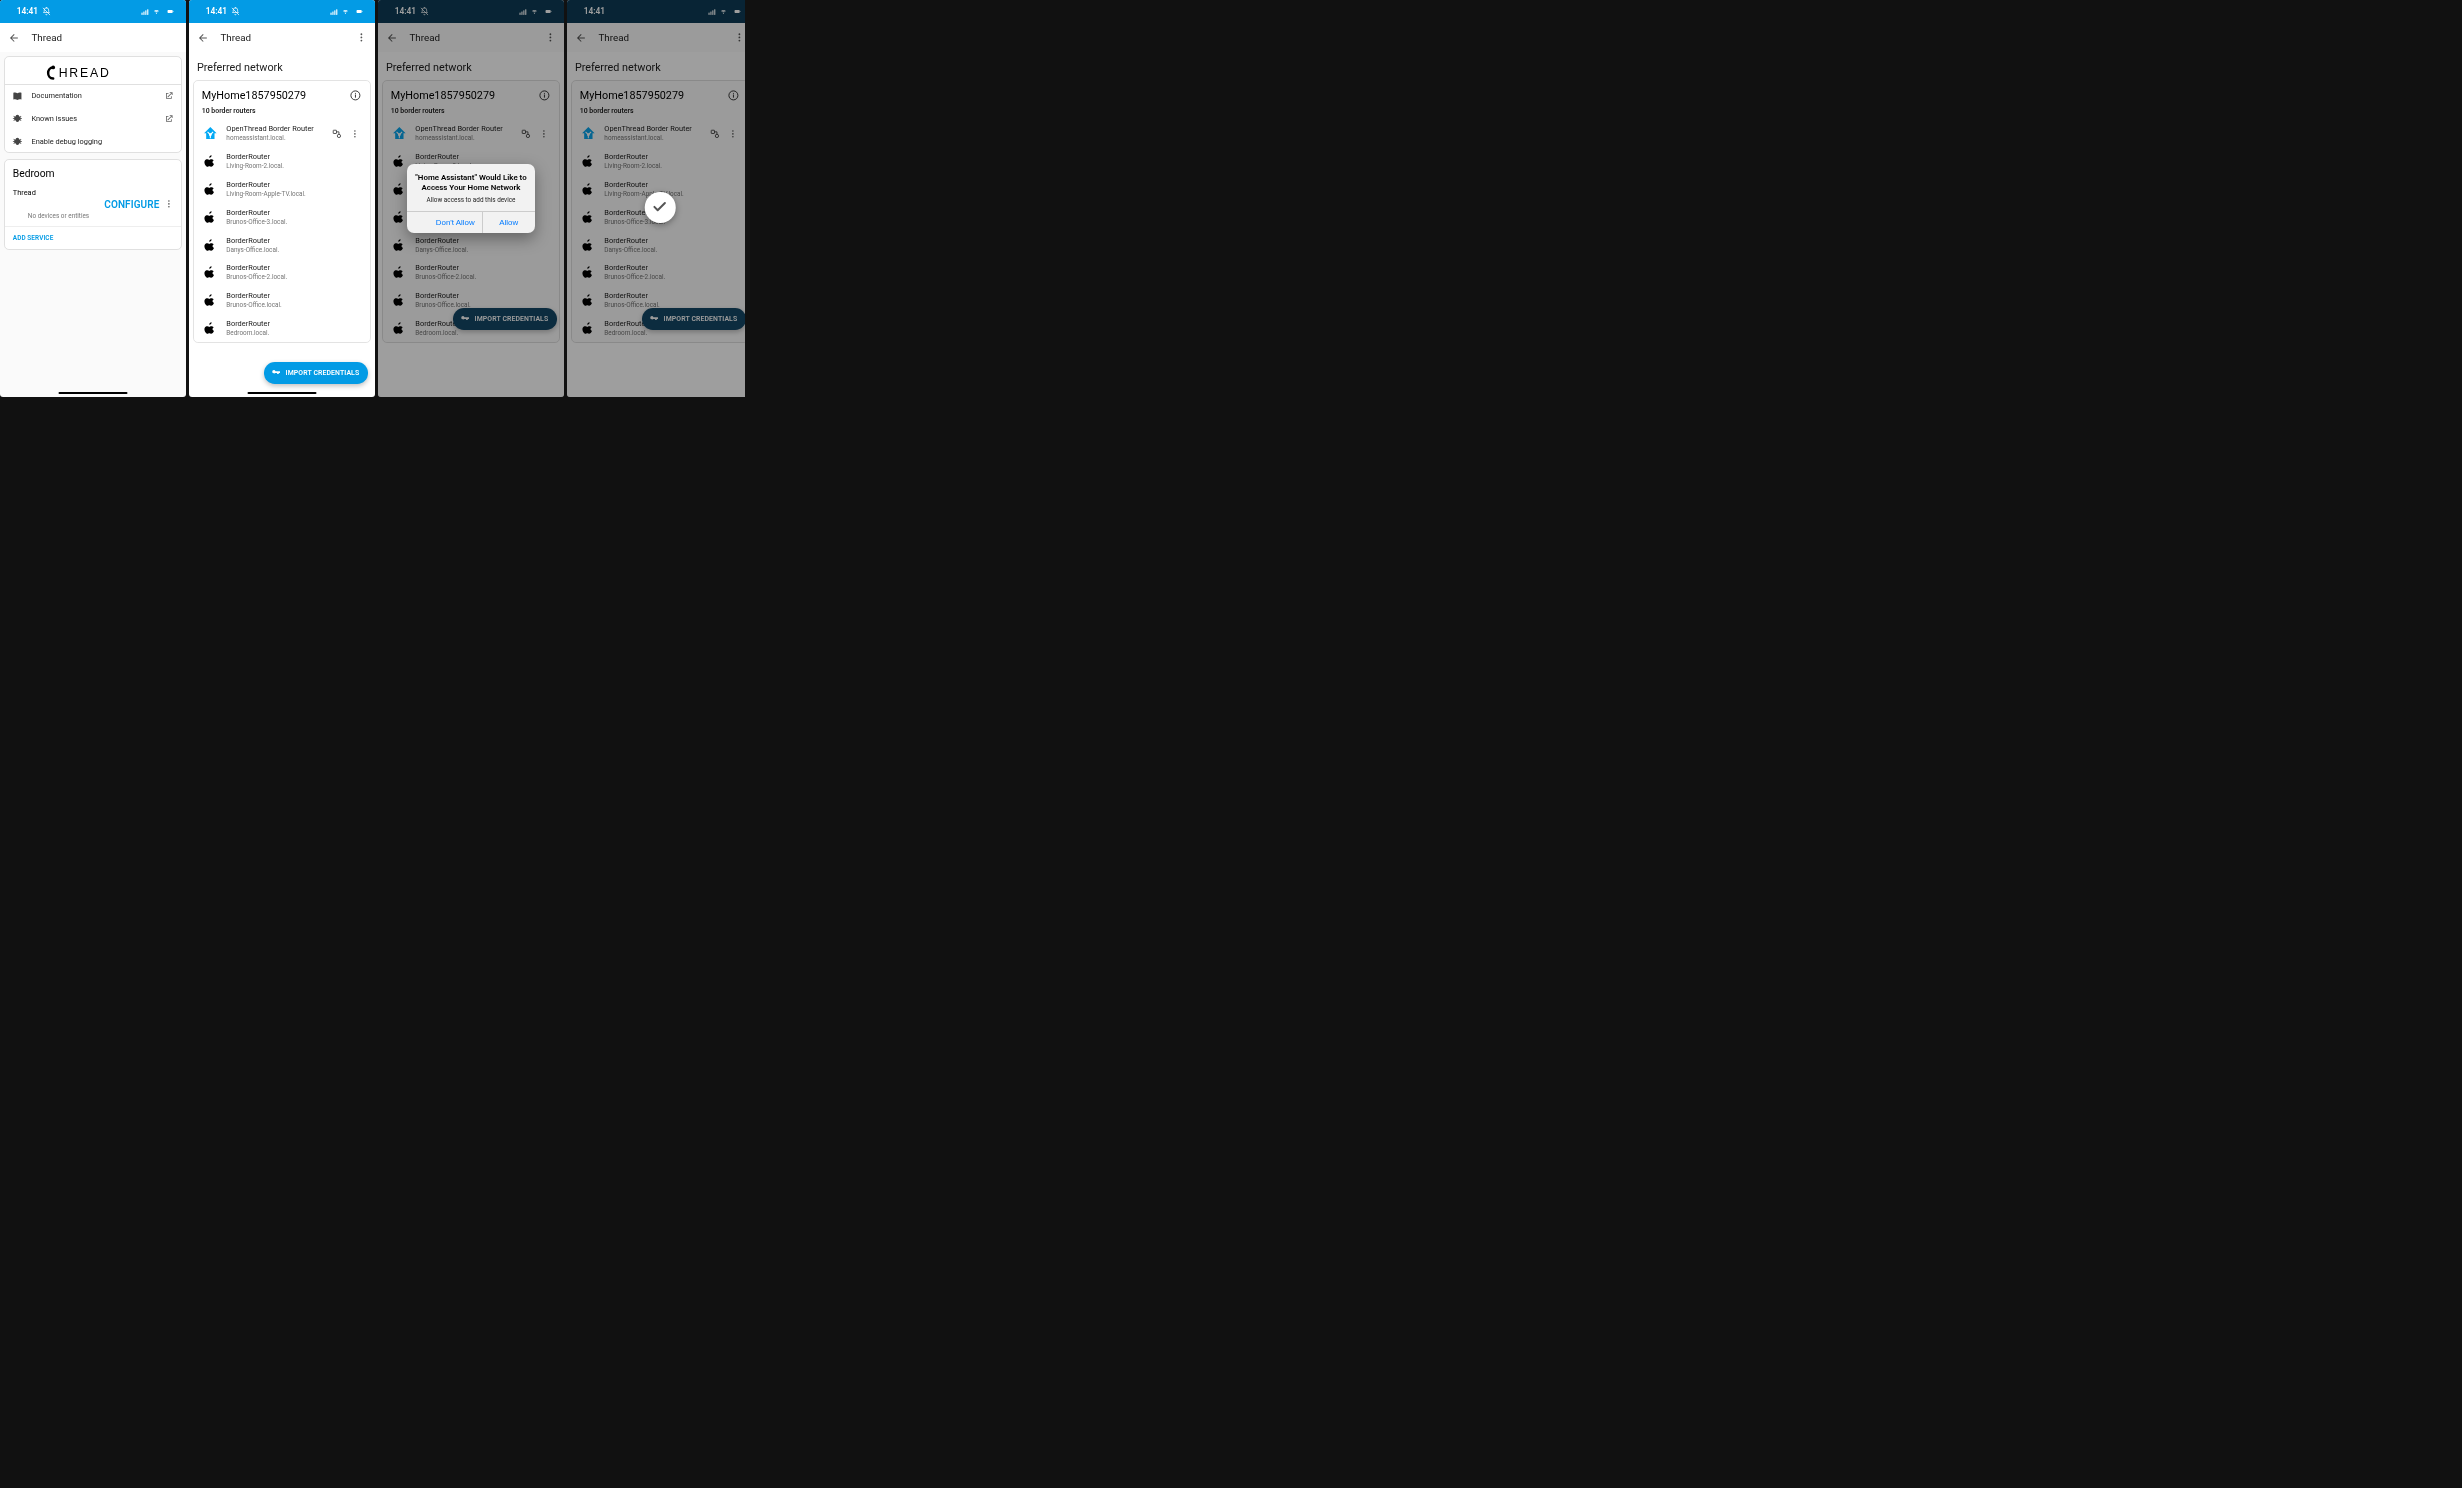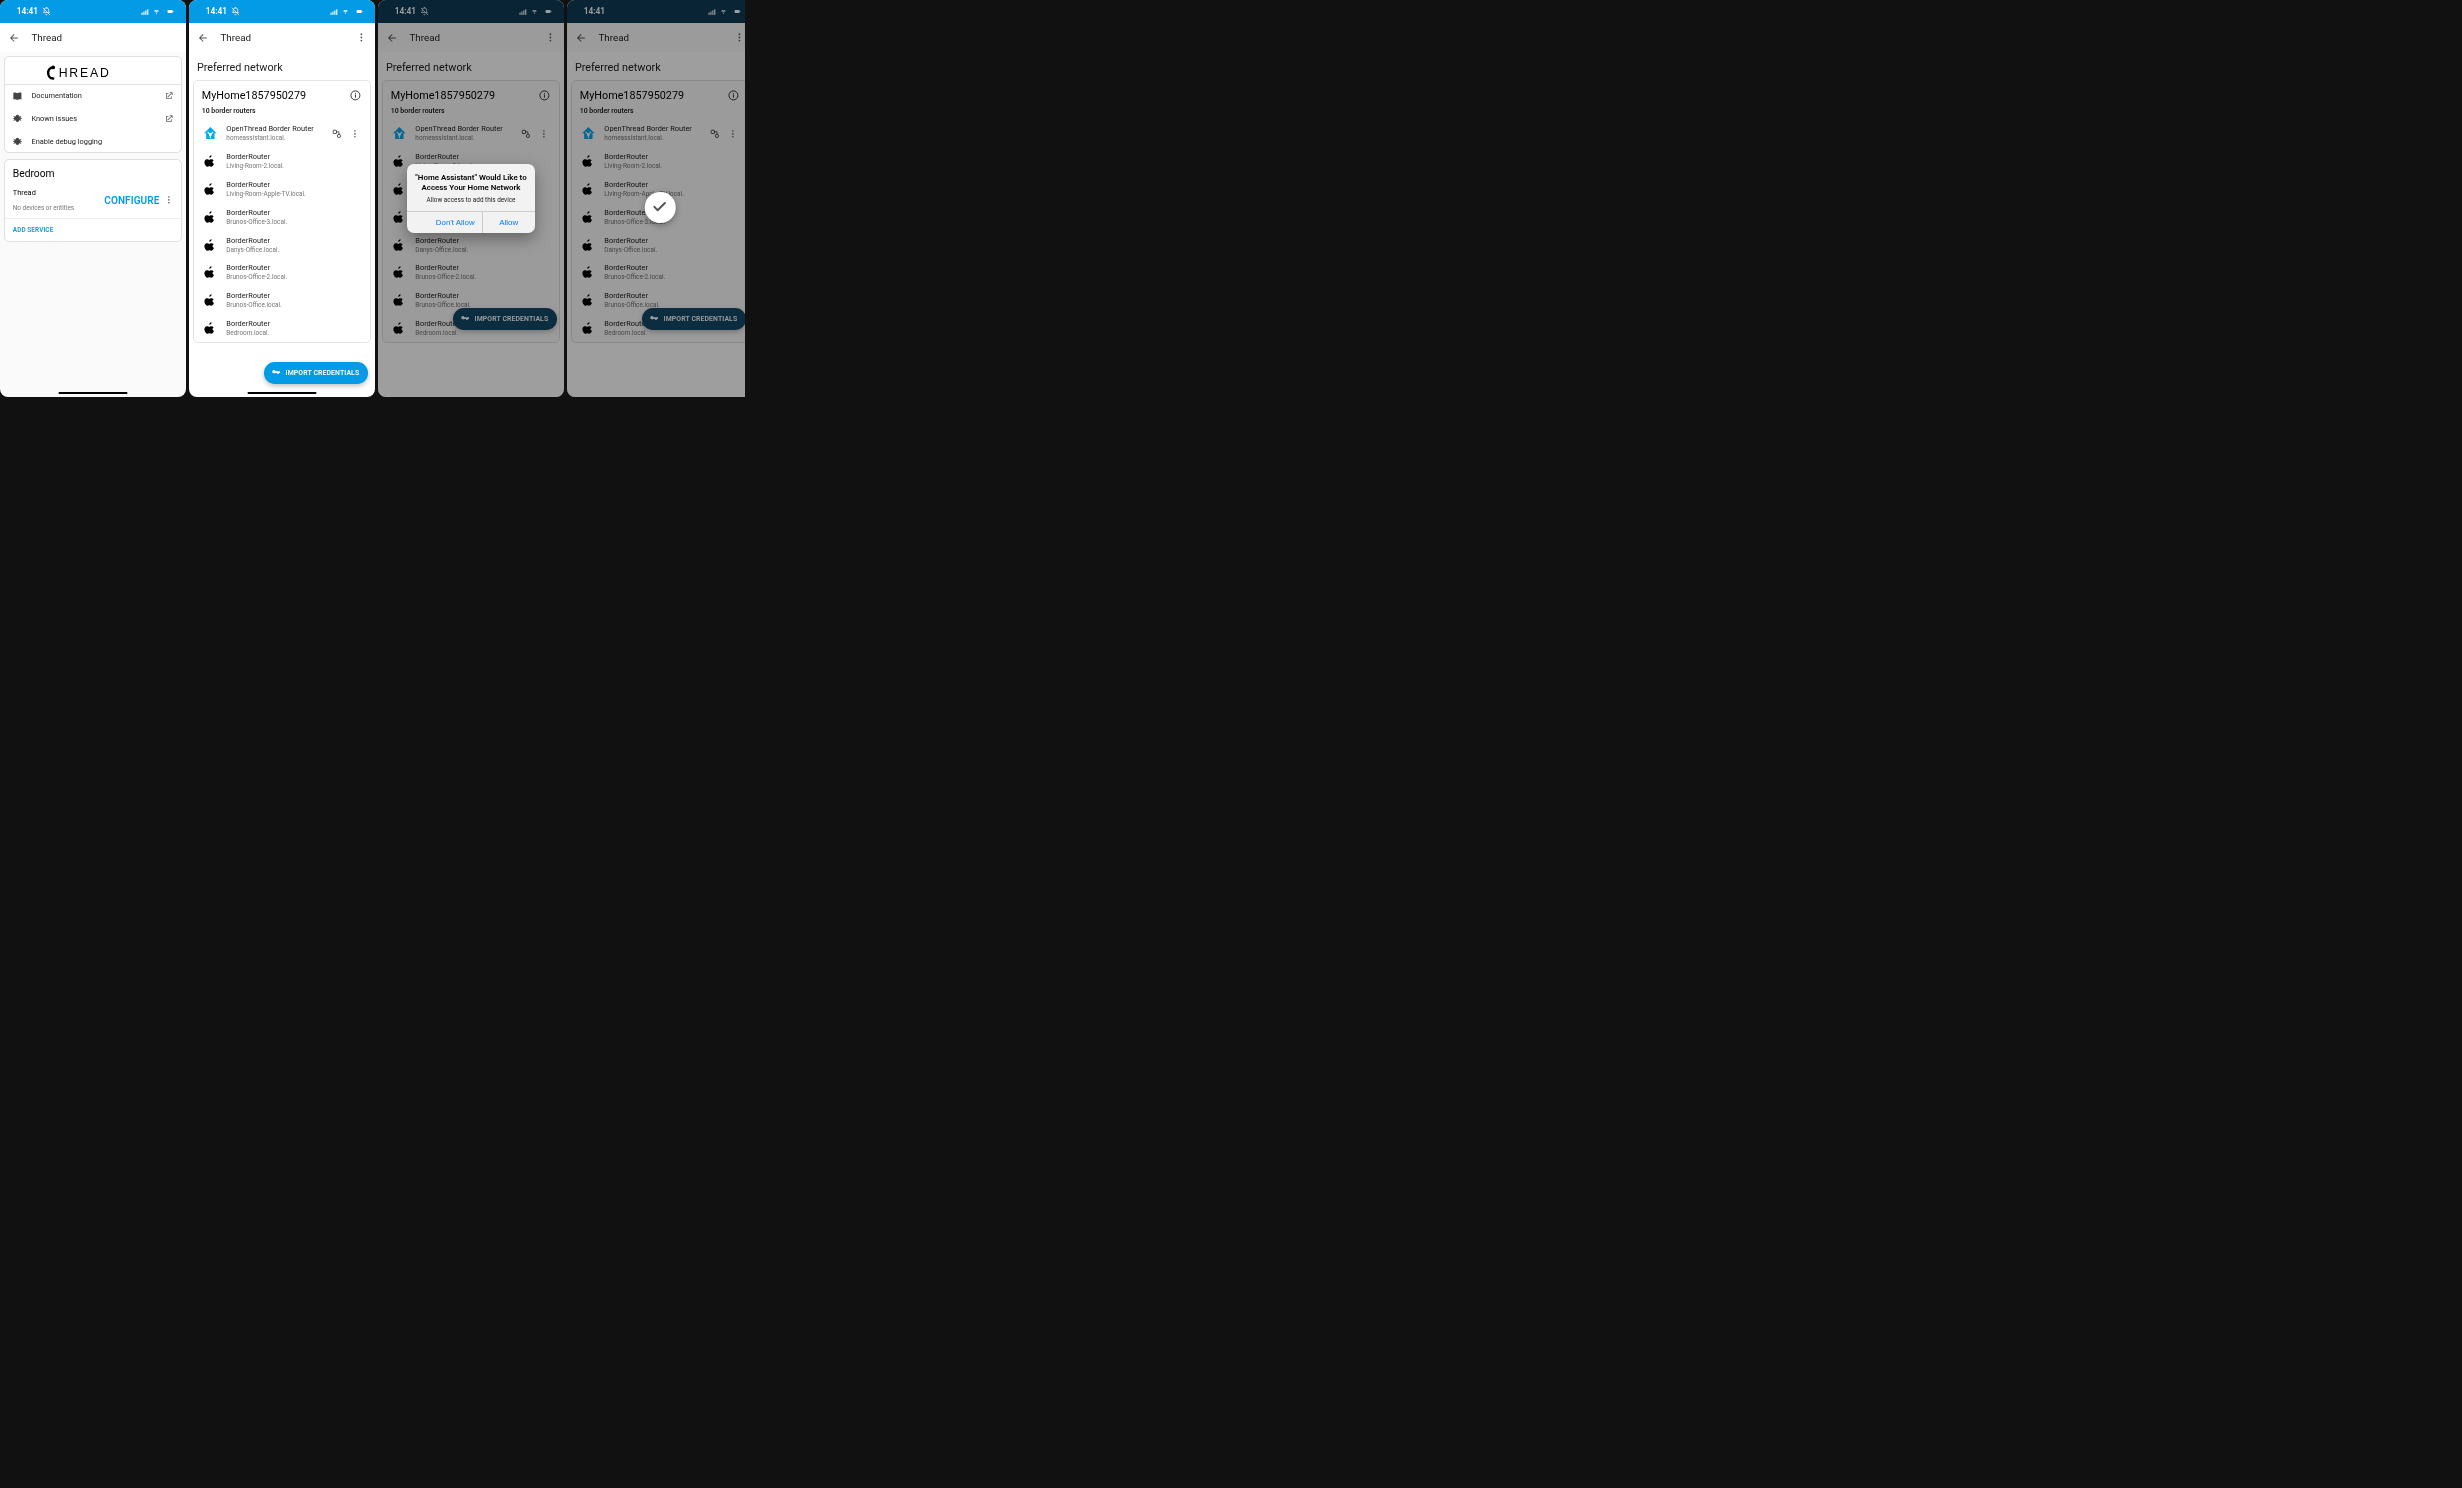--- a/index.html
+++ b/index.html
@@ -12,21 +12,21 @@
     padding: 0;
     width: 745px;
     height: 397px;
     overflow: hidden;
   }
   .phone {
     position: relative;
     width: 186px;
     height: 397px;
     background: #fff;
-    border-radius: 8px;
+    border-radius: 3px;
     overflow: hidden;
     flex: 0 0 auto;
   }
   .phone.gray { background: #fafafa; }
 
   
   .statusbar {
     height: 22.7px;
     display: flex;
     align-items: center;
@@ -110,21 +110,21 @@
     box-shadow: 0 2px 4.9px rgba(0,0,0,.25);
     cursor:pointer;
   }
   .fab.blue { background:#039be5; }
   .fab.dark { background:#12496a; }
 
   .services-title { font-size:10.3px; padding: 6.9px 7.9px 3px; }
   .svc-row { display:flex; align-items:center; padding: 4.9px 4.9px 5.9px 7.9px; }
   .svc-row .col { flex:1; }
   .svc-row .name { font-size:7.4px; }
-  .svc-row .sub  { font-size:6.4px; color:#777; margin-top:7px; }
+  .svc-row .sub  { font-size:6.4px; color:#777; margin-top:15px;text-align:center; }
   .svc-row .configure { color:#039be5; font-weight:600; font-size:10px; letter-spacing:0.1px; margin-right:3px; cursor:pointer; }
   .add-svc { padding: 6.9px 7.9px; color:#039be5; font-weight:600; font-size:6.4px; letter-spacing:0.1px; border-top:0.5px solid #eee; cursor:pointer; }
 
   .home-indicator {
     position:absolute; bottom:3px; left:50%; transform:translateX(-50%);
     width:69px; height:2.5px; border-radius:1.5px; background:#000;
   }
 
   
   .overlay {

